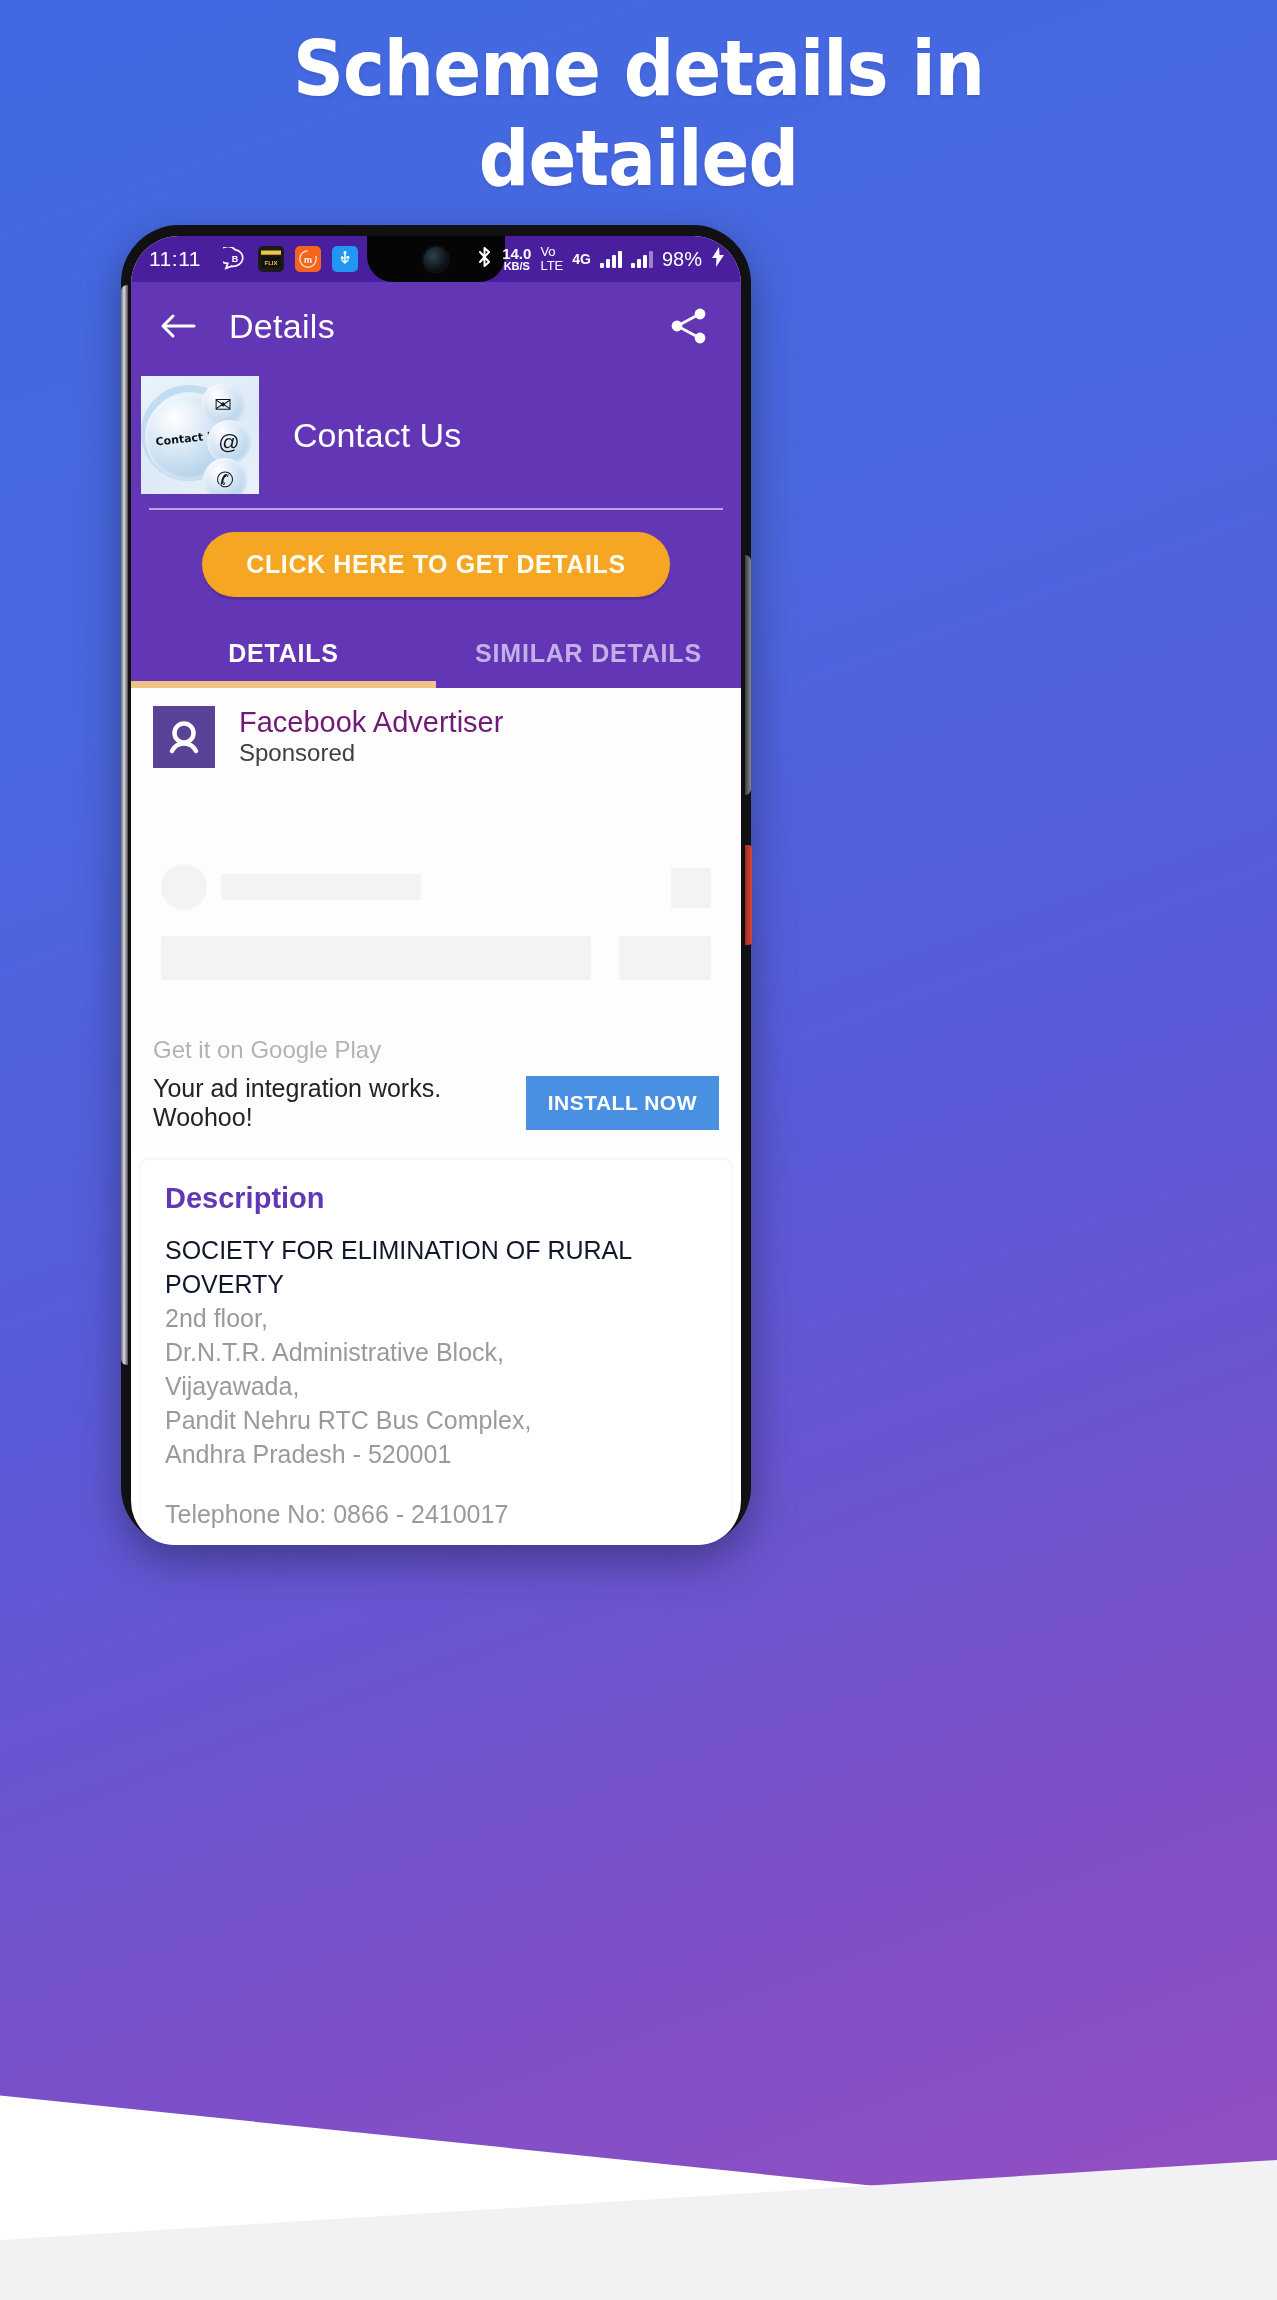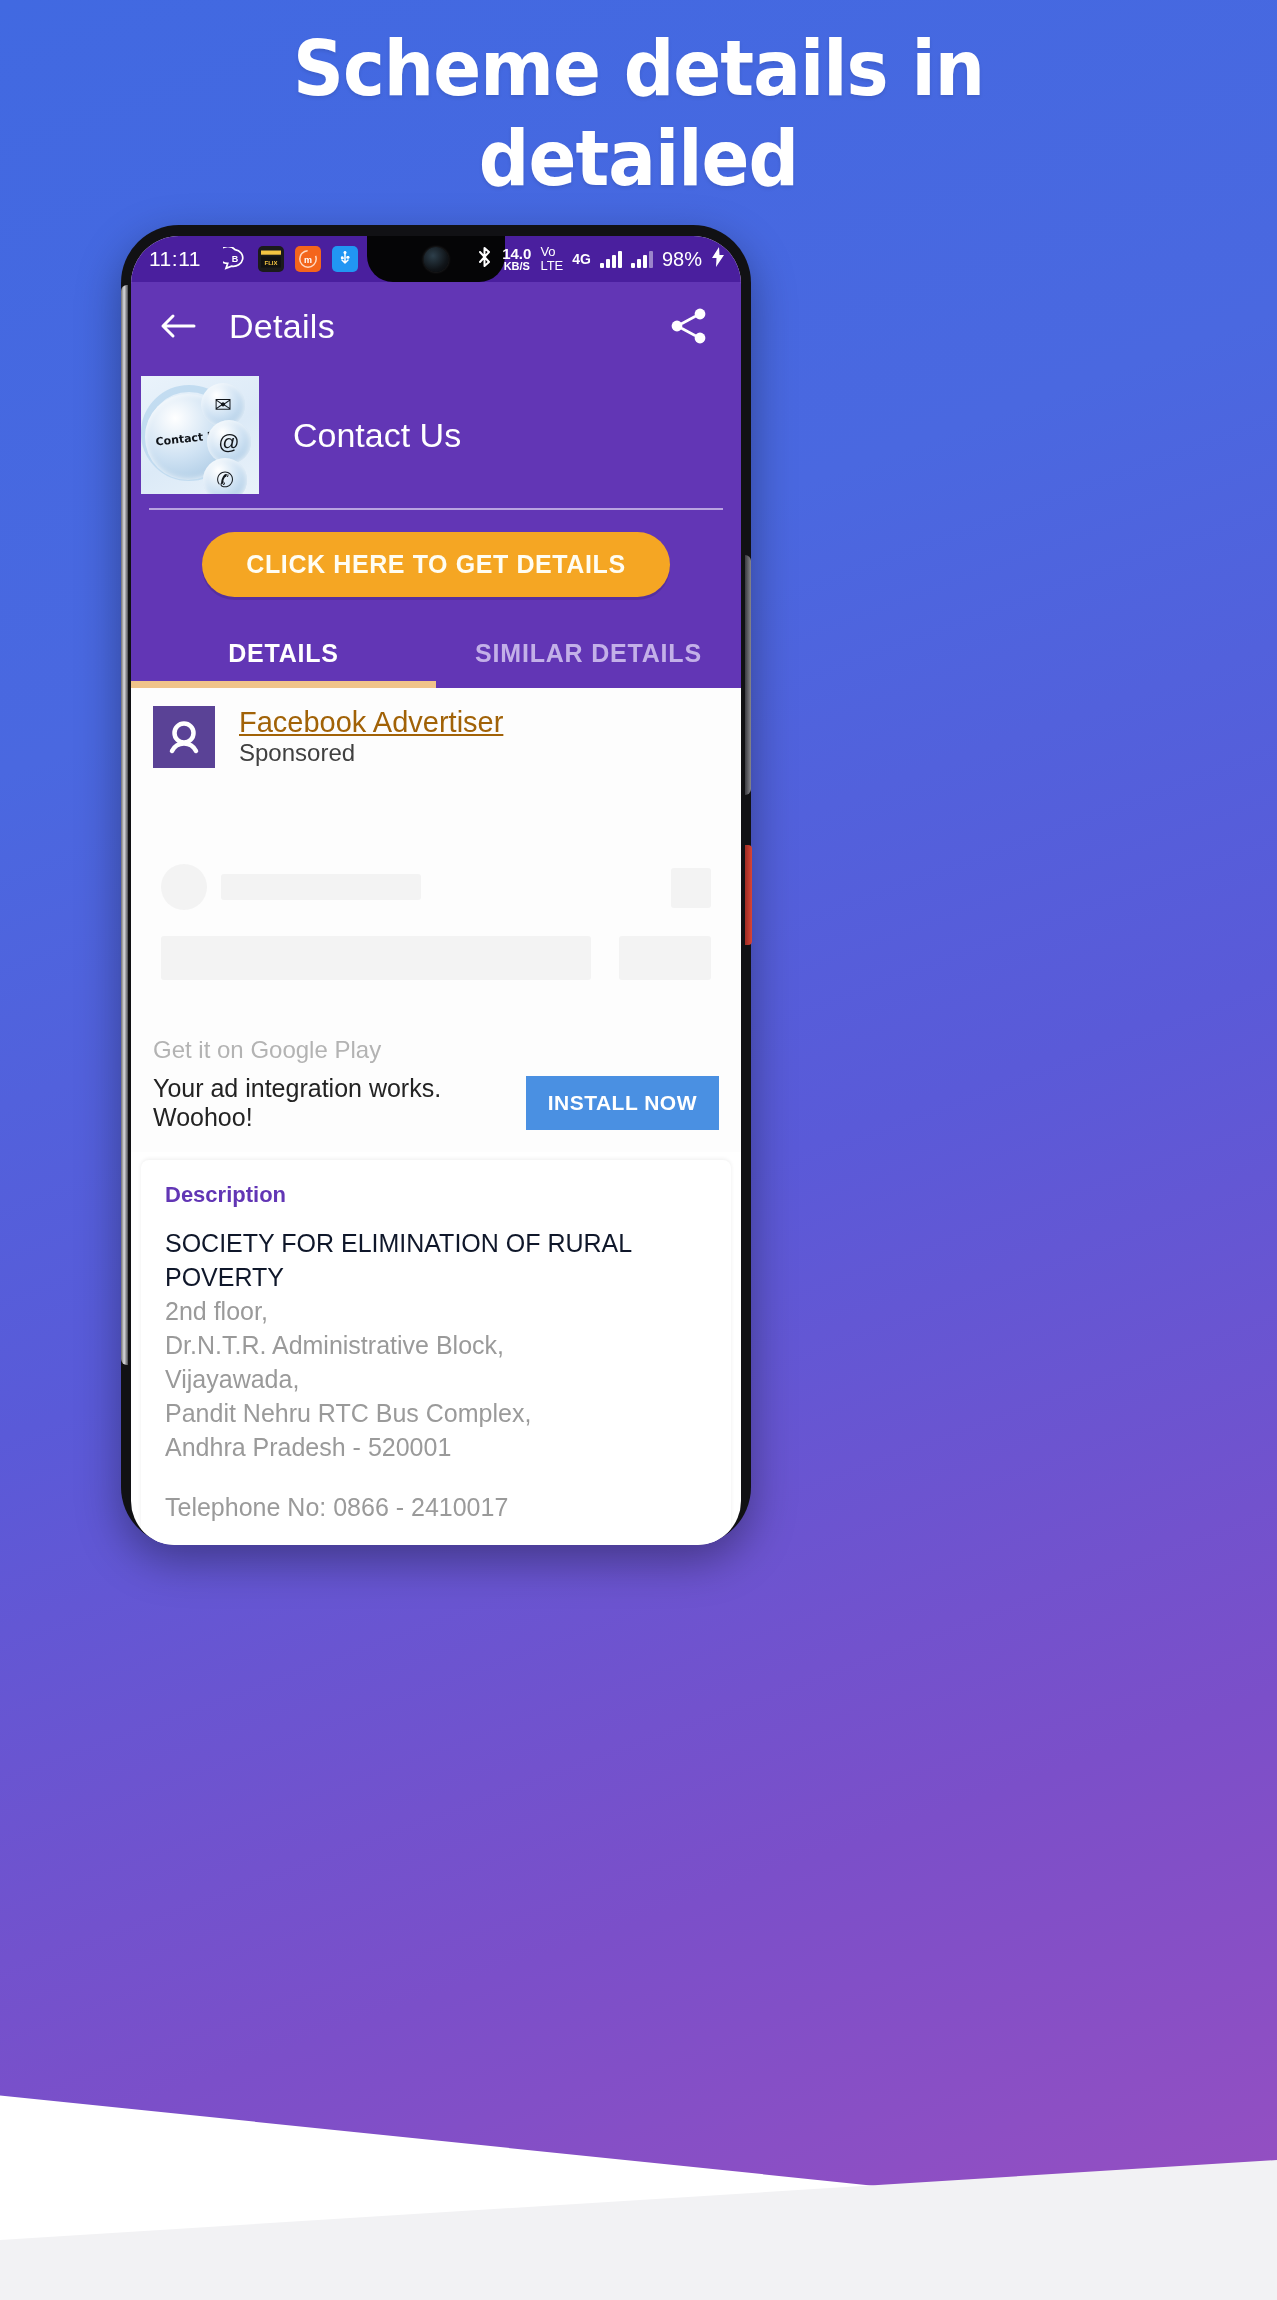--- a/index.html
+++ b/index.html
@@ -164,42 +164,42 @@
   }
 
   
   #ad-card{ background:#fdfdfd; padding:18px 22px 0 22px; }
   #ad-head{ display:flex; align-items:flex-start; }
   #ad-logo{
     width:62px;height:62px;background:#5a4296;flex:none;
     display:flex;align-items:center;justify-content:center;
   }
   #ad-head-text{ margin-left:24px; }
-  #ad-advertiser{ font-size:29px; color:#a16207;text-decoration:underline; }
+  #ad-advertiser{ font-size:29px; color:#701a75; }
   #ad-sponsored{ font-size:24px; color:#404040; }
   #ad-media{ height:240px; position:relative; margin-top:18px; }
   .ghost{ position:absolute; background:#f3f3f3; border-radius:3px; }
   #ad-footer{ display:flex; align-items:flex-end; padding:10px 0 6px 0; }
   #ad-store{ font-size:24px; color:#b3b3b3; }
   #ad-body-row{ display:flex; align-items:center; padding:4px 0 20px 0; }
   #ad-body{ font-size:25px; color:#232323; }
   #install-button{
     margin-left:auto; background:#4a90e2; color:#fff;
     border:none; font-size:21px; font-weight:bold; letter-spacing:.5px;
     padding:15px 22px; cursor:pointer; white-space:nowrap;
   }
 
   
   #desc-card{
     background:#ffffff; margin:8px 10px 0 10px;
     border-radius:8px 8px 0 0;
     box-shadow:0 -1px 4px rgba(0,0,0,.07);
     padding:22px 24px 0 24px;
   }
-  #desc-title{ color:#6236b5; font-size:22px; font-weight:bold; }
+  #desc-title{ color:#6236b5; font-size:29px; font-weight:bold; }
   #desc-lines{ margin-top:18px; }
   .desc-line{ font-size:25px; color:#9a9a9a; line-height:1.36; }
   .desc-line.strong{ color:#0f172a; }
   .desc-gap{ height:26px; }
 </style>
 </head>
 <body>
 
 <div id="promo-bg"></div>
 <div id="promo-wedge"></div>

